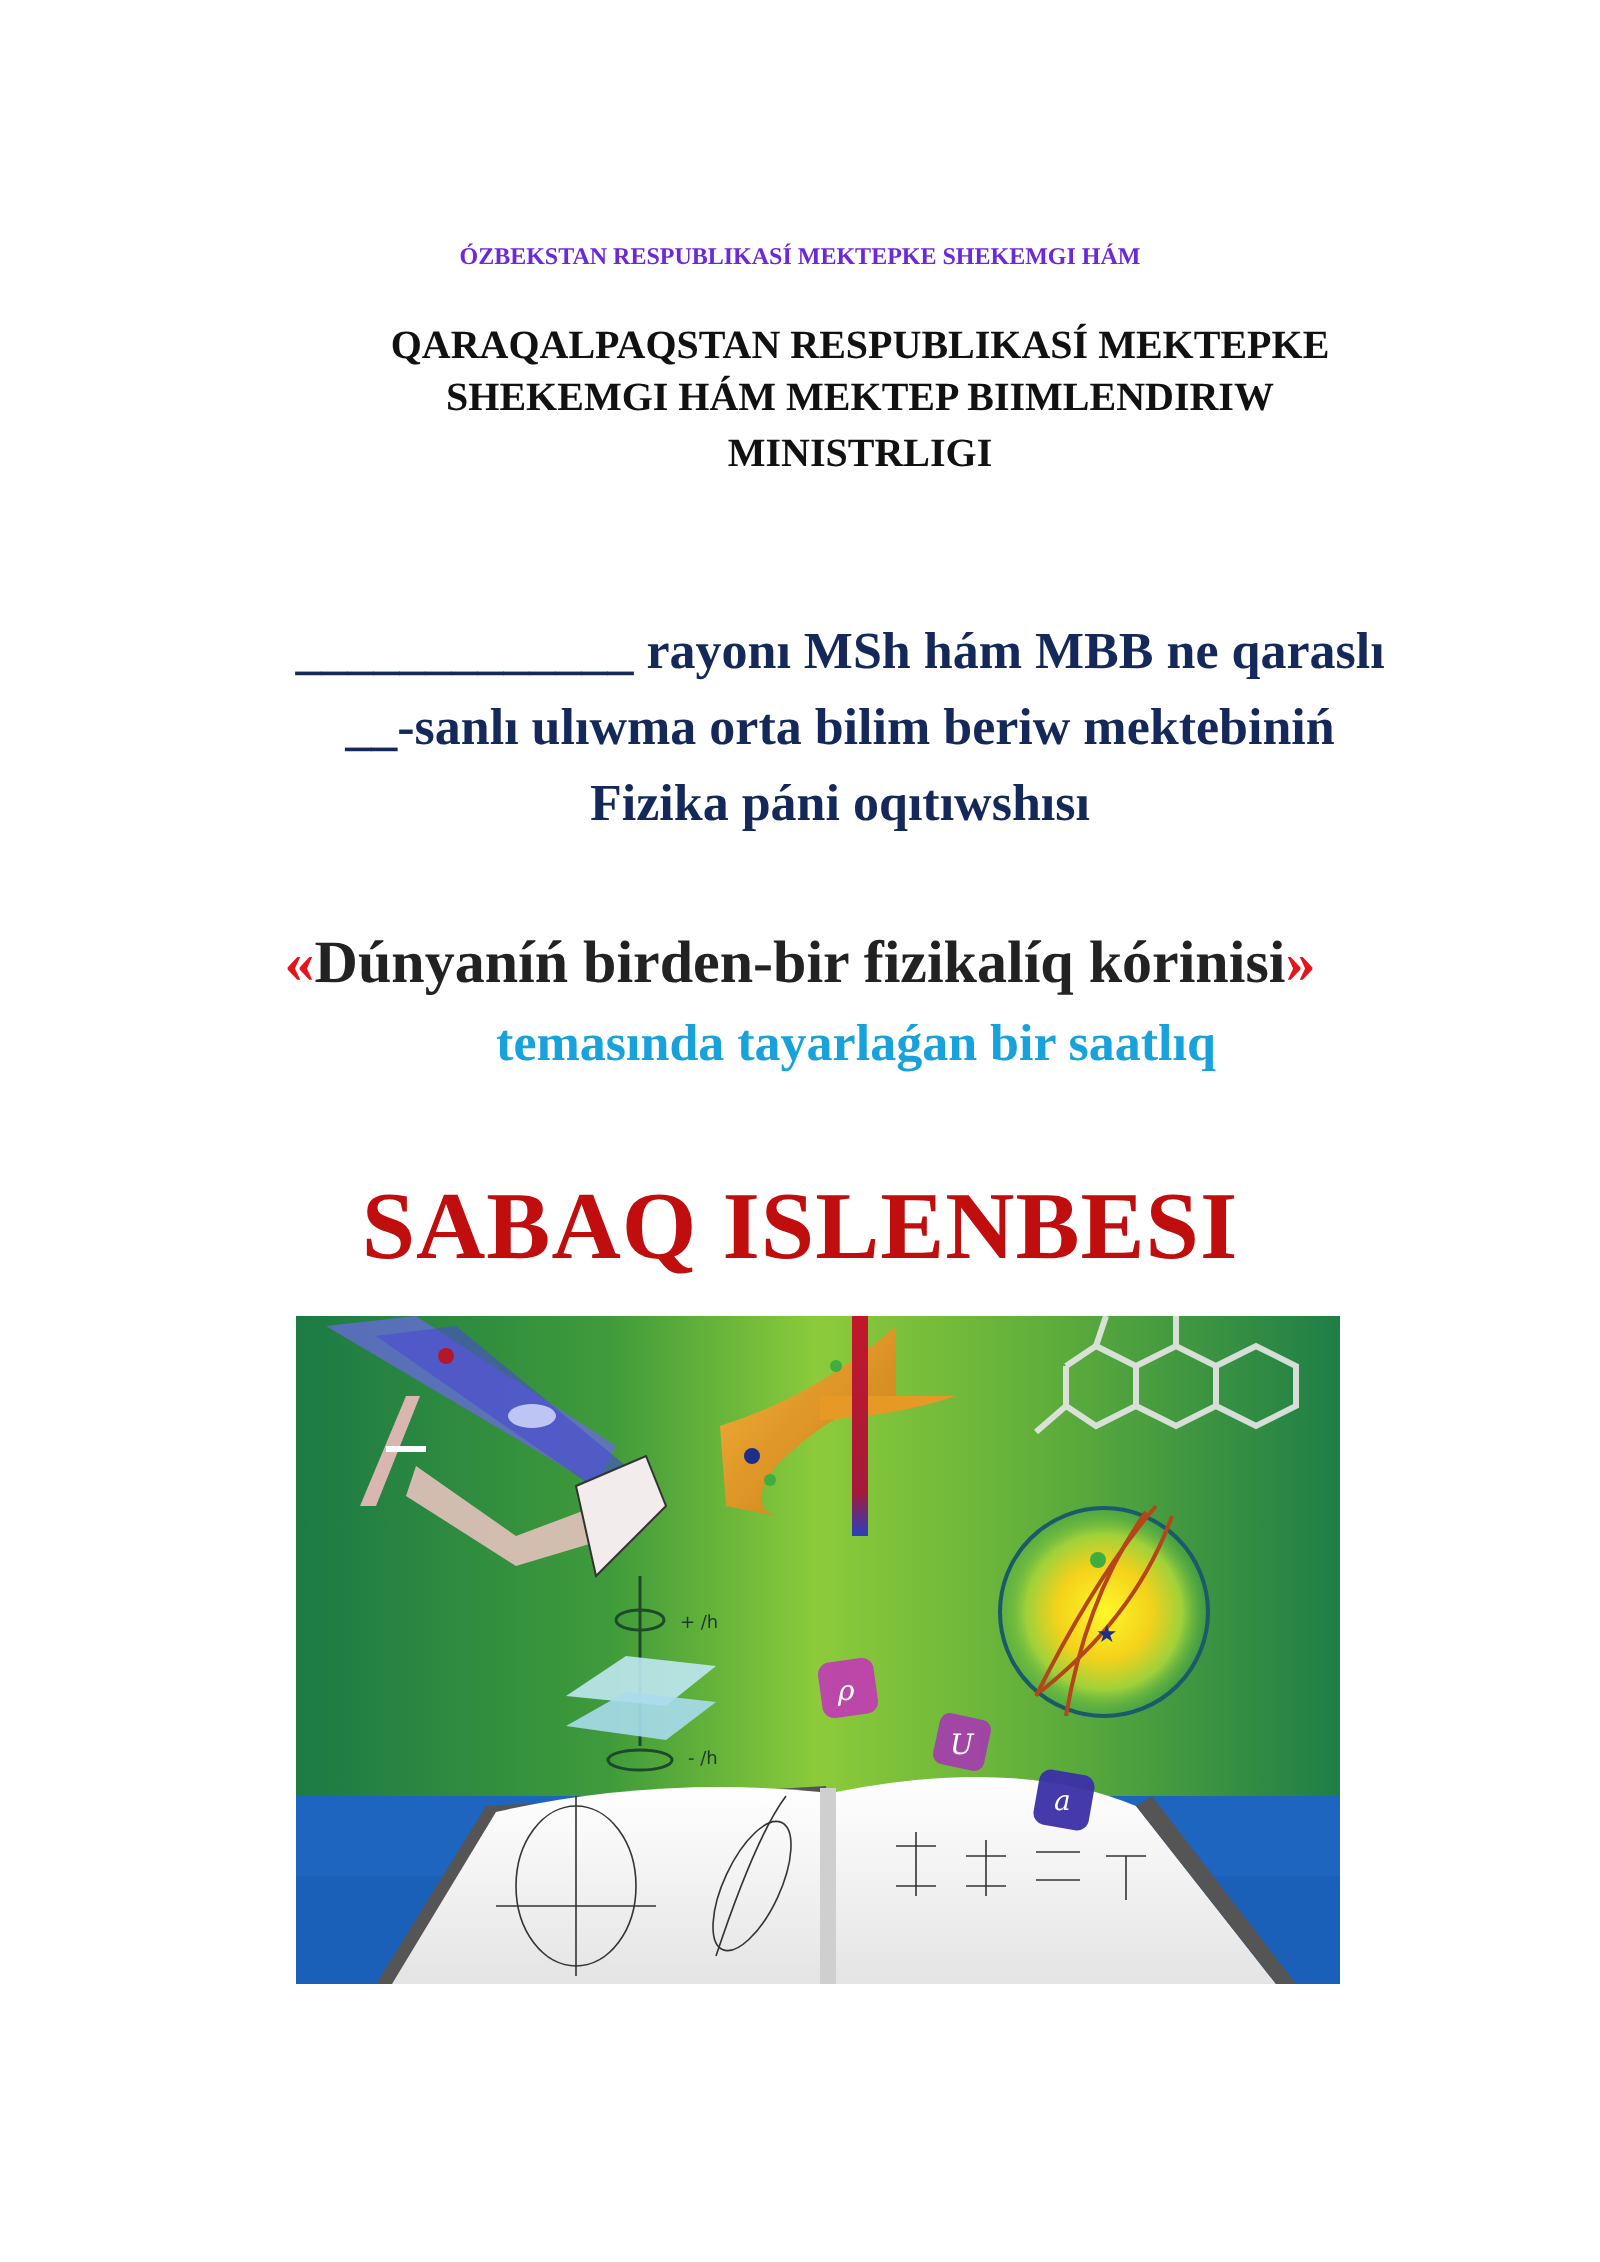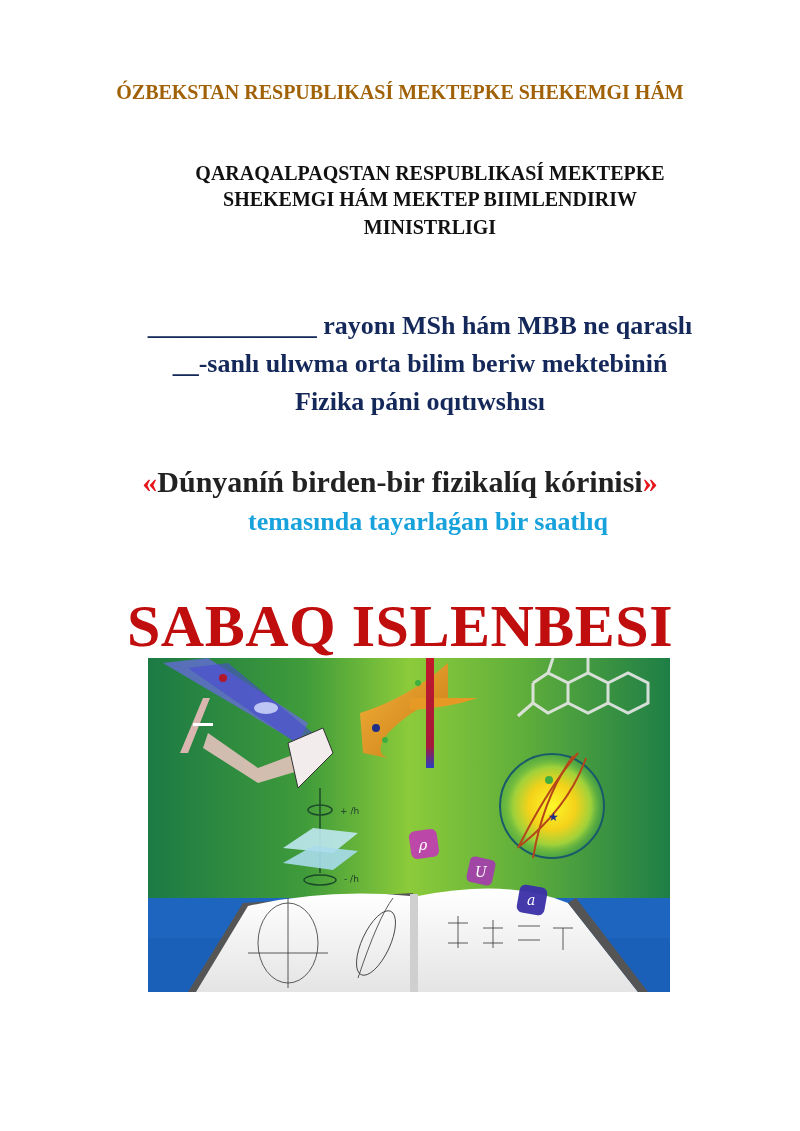--- a/index.html
+++ b/index.html
@@ -23,23 +23,24 @@
     }
     .line {
       position: absolute;
       left: 0;
       width: 800px;
       text-align: center;
       font-weight: bold;
       white-space: nowrap;
     }
     .ministry1 {
-      font-size: 20px;
-      color: #a16207;
+      font-size: 12px;
+      color: #6d28d9;
       line-height: 30px;
+      margin-top: 36px;
     }
     .ministry2 {
       font-size: 20px;
       color: #111111;
       line-height: 26px;
     }
     .navy {
       color: #14285a;
       font-size: 26px;
       line-height: 40px;
@@ -51,24 +52,23 @@
       line-height: 40px;
     }
     .quote-mark { color: #e8141b; }
     .cyan {
       color: #18a2dc;
       font-size: 26px;
       line-height: 40px;
     }
     .title {
       color: #c00d0d;
-      font-size: 60px;
+      font-size: 48px;
       line-height: 56px;
       letter-spacing: 0.5px;
-      margin-top: 12px;
     }
     .illustration {
       position: absolute;
       left: 148px;
       top: 658px;
       width: 522px;
       height: 334px;
       overflow: hidden;
       background: linear-gradient(90deg, #1c7a45 0%, #3f9b3a 30%, #8ccb3a 50%, #5fae3b 72%, #1e7e46 100%);
     }

